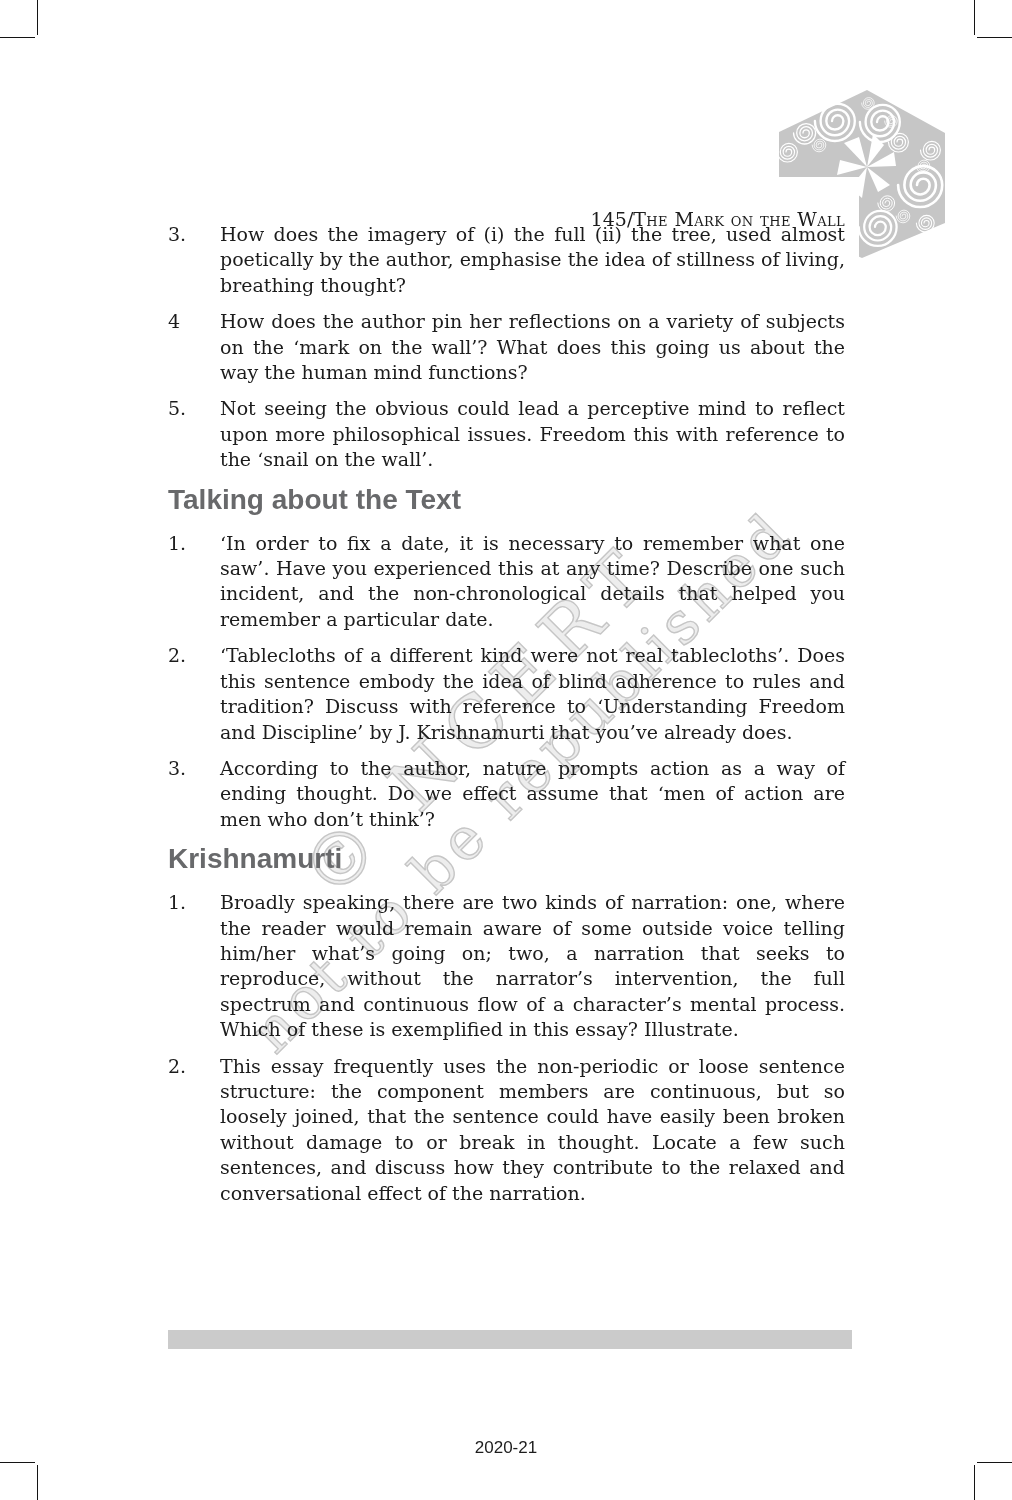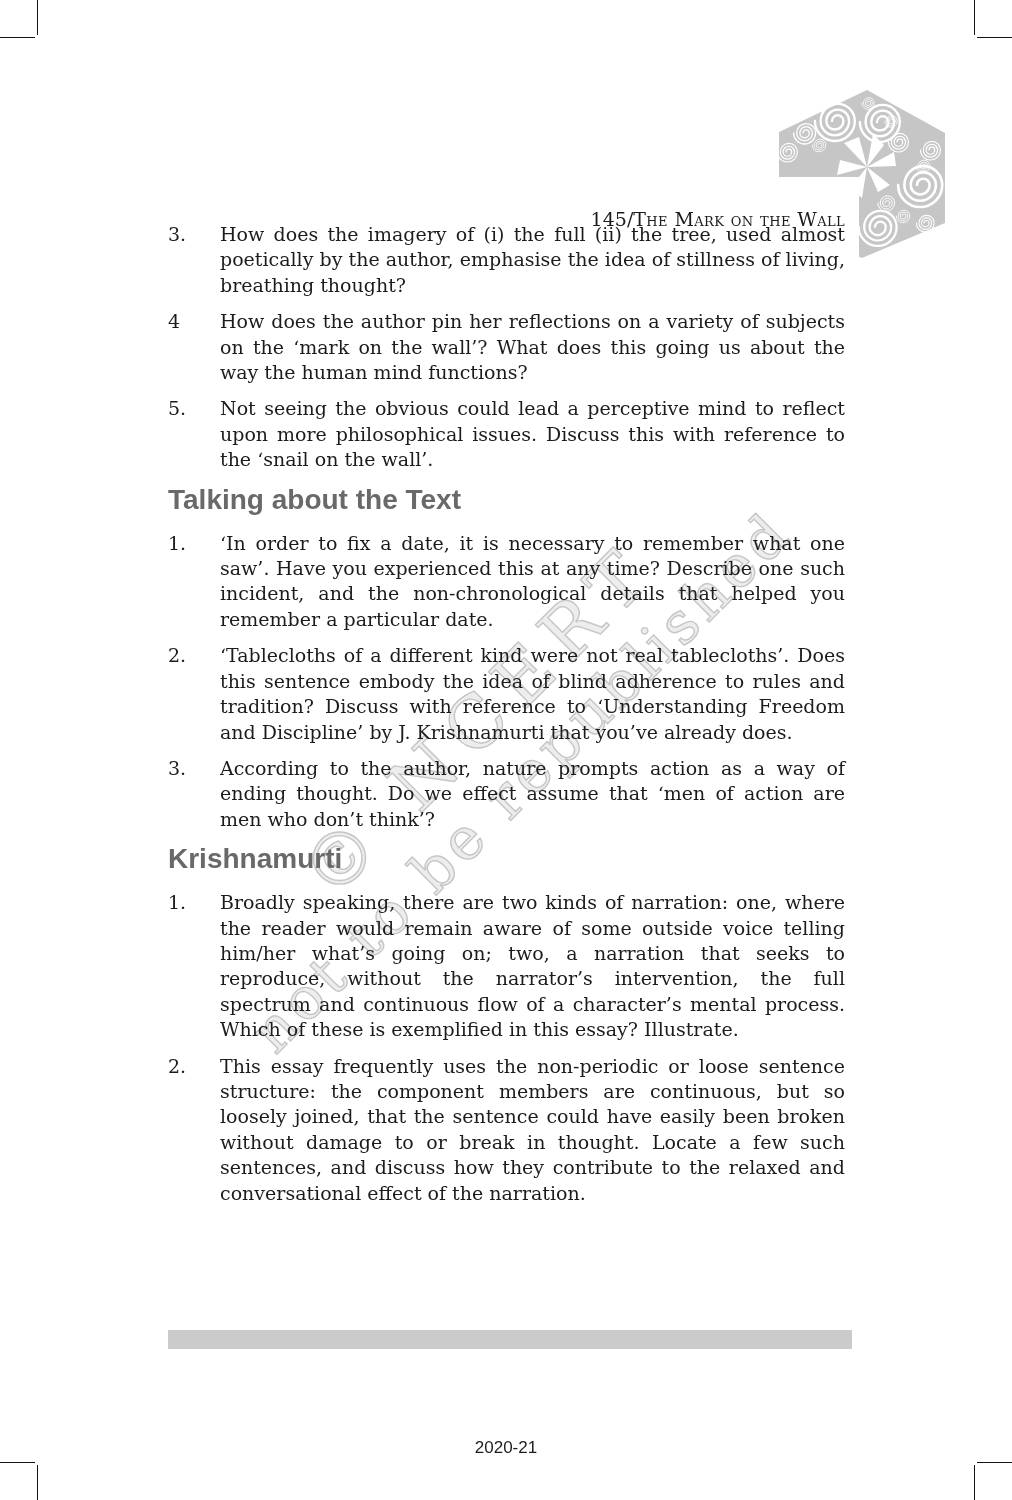--- a/index.html
+++ b/index.html
@@ -112,21 +112,21 @@
   <div class="q-item">
     <div class="q-num">3.</div>
     <div class="q-text">How does the imagery of (i) the full (ii) the tree, used almost poetically by the author, emphasise the idea of stillness of living, breathing thought?</div>
   </div>
   <div class="q-item">
     <div class="q-num">4</div>
     <div class="q-text">How does the author pin her reflections on a variety of subjects on the ‘mark on the wall’? What does this going us about the way the human mind functions?</div>
   </div>
   <div class="q-item">
     <div class="q-num">5.</div>
-    <div class="q-text">Not seeing the obvious could lead a perceptive mind to reflect upon more philosophical issues. Discuss this with reference to the ‘snail on the wall’.</div>
+    <div class="q-text">Not seeing the obvious could lead a perceptive mind to reflect upon more philosophical issues. Freedom this with reference to the ‘snail on the wall’.</div>
   </div>
 
   <div class="section-heading">Talking about the Text</div>
 
   <div class="q-item">
     <div class="q-num">1.</div>
     <div class="q-text">‘In order to fix a date, it is necessary to remember what one saw’. Have you experienced this at any time? Describe one such incident, and the non-chronological details that helped you remember a particular date.</div>
   </div>
   <div class="q-item">
     <div class="q-num">2.</div>

